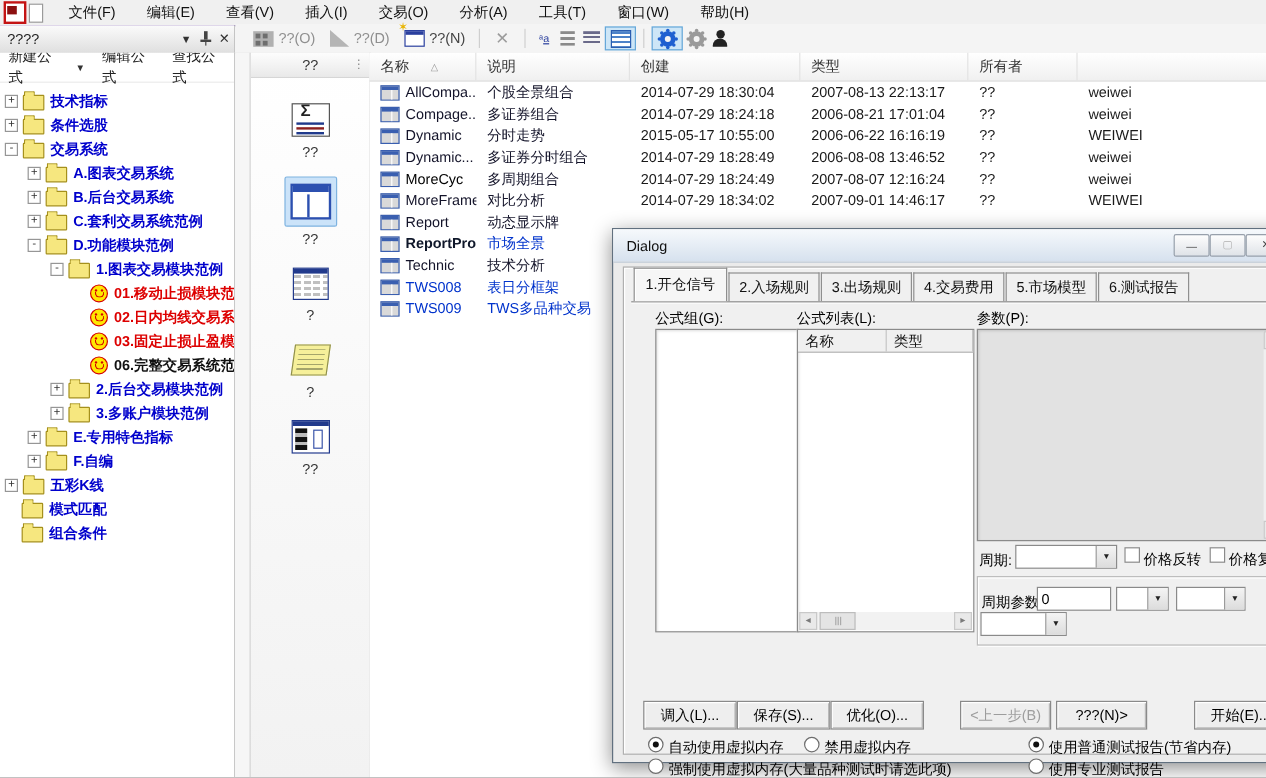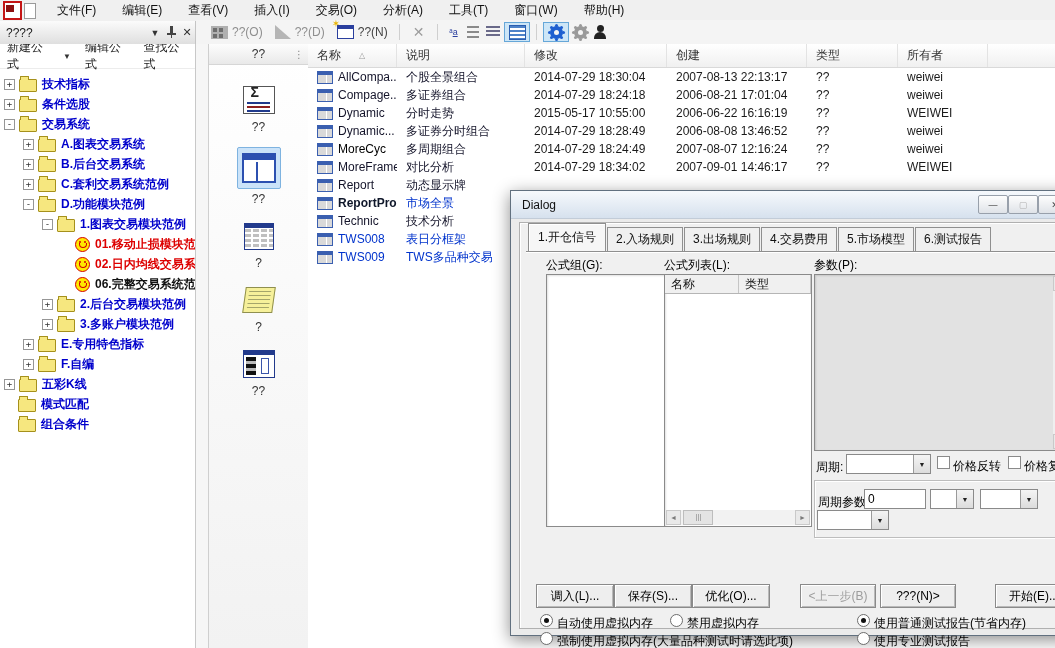--- a/index.html
+++ b/index.html
@@ -291,20 +291,24 @@
         <div class="tree-row" style="padding-left: 75px;">
           <span class="smiley-i"></span>
           <span style="color: rgb(221, 0, 0);">01.移动止损模块范</span>
         </div>
         <div class="tree-row" style="padding-left: 75px;">
           <span class="smiley-i"></span>
           <span style="color: rgb(221, 0, 0);">02.日内均线交易系</span>
         </div>
         <div class="tree-row" style="padding-left: 75px;">
           <span class="smiley-i"></span>
+          <span style="color: rgb(221, 0, 0);">03.固定止损止盈模</span>
+        </div>
+        <div class="tree-row" style="padding-left: 75px;">
+          <span class="smiley-i"></span>
           <span style="color: rgb(17, 17, 17);">06.完整交易系统范</span>
         </div>
         <div class="tree-row" style="padding-left: 42px;">
           <span class="expander">+</span>
           <span class="folder-i"></span>
           <span style="color: rgb(0, 0, 204);">2.后台交易模块范例</span>
         </div>
         <div class="tree-row" style="padding-left: 42px;">
           <span class="expander">+</span>
           <span class="folder-i"></span>
@@ -378,23 +382,20 @@
   </div>
 
   <div class="abs file-list">
     <div class="lhead" id="list-head">
         <div class="hcell">
           <span>名称</span>
           <span class="sort-asc">△</span>
         </div>
         <div class="hcell">
           <span>说明</span>
-        </div>
-        <div class="hcell">
-          <span>修改</span>
         </div>
         <div class="hcell">
           <span>创建</span>
         </div>
         <div class="hcell">
           <span>类型</span>
         </div>
         <div class="hcell">
           <span>所有者</span>
         </div>

